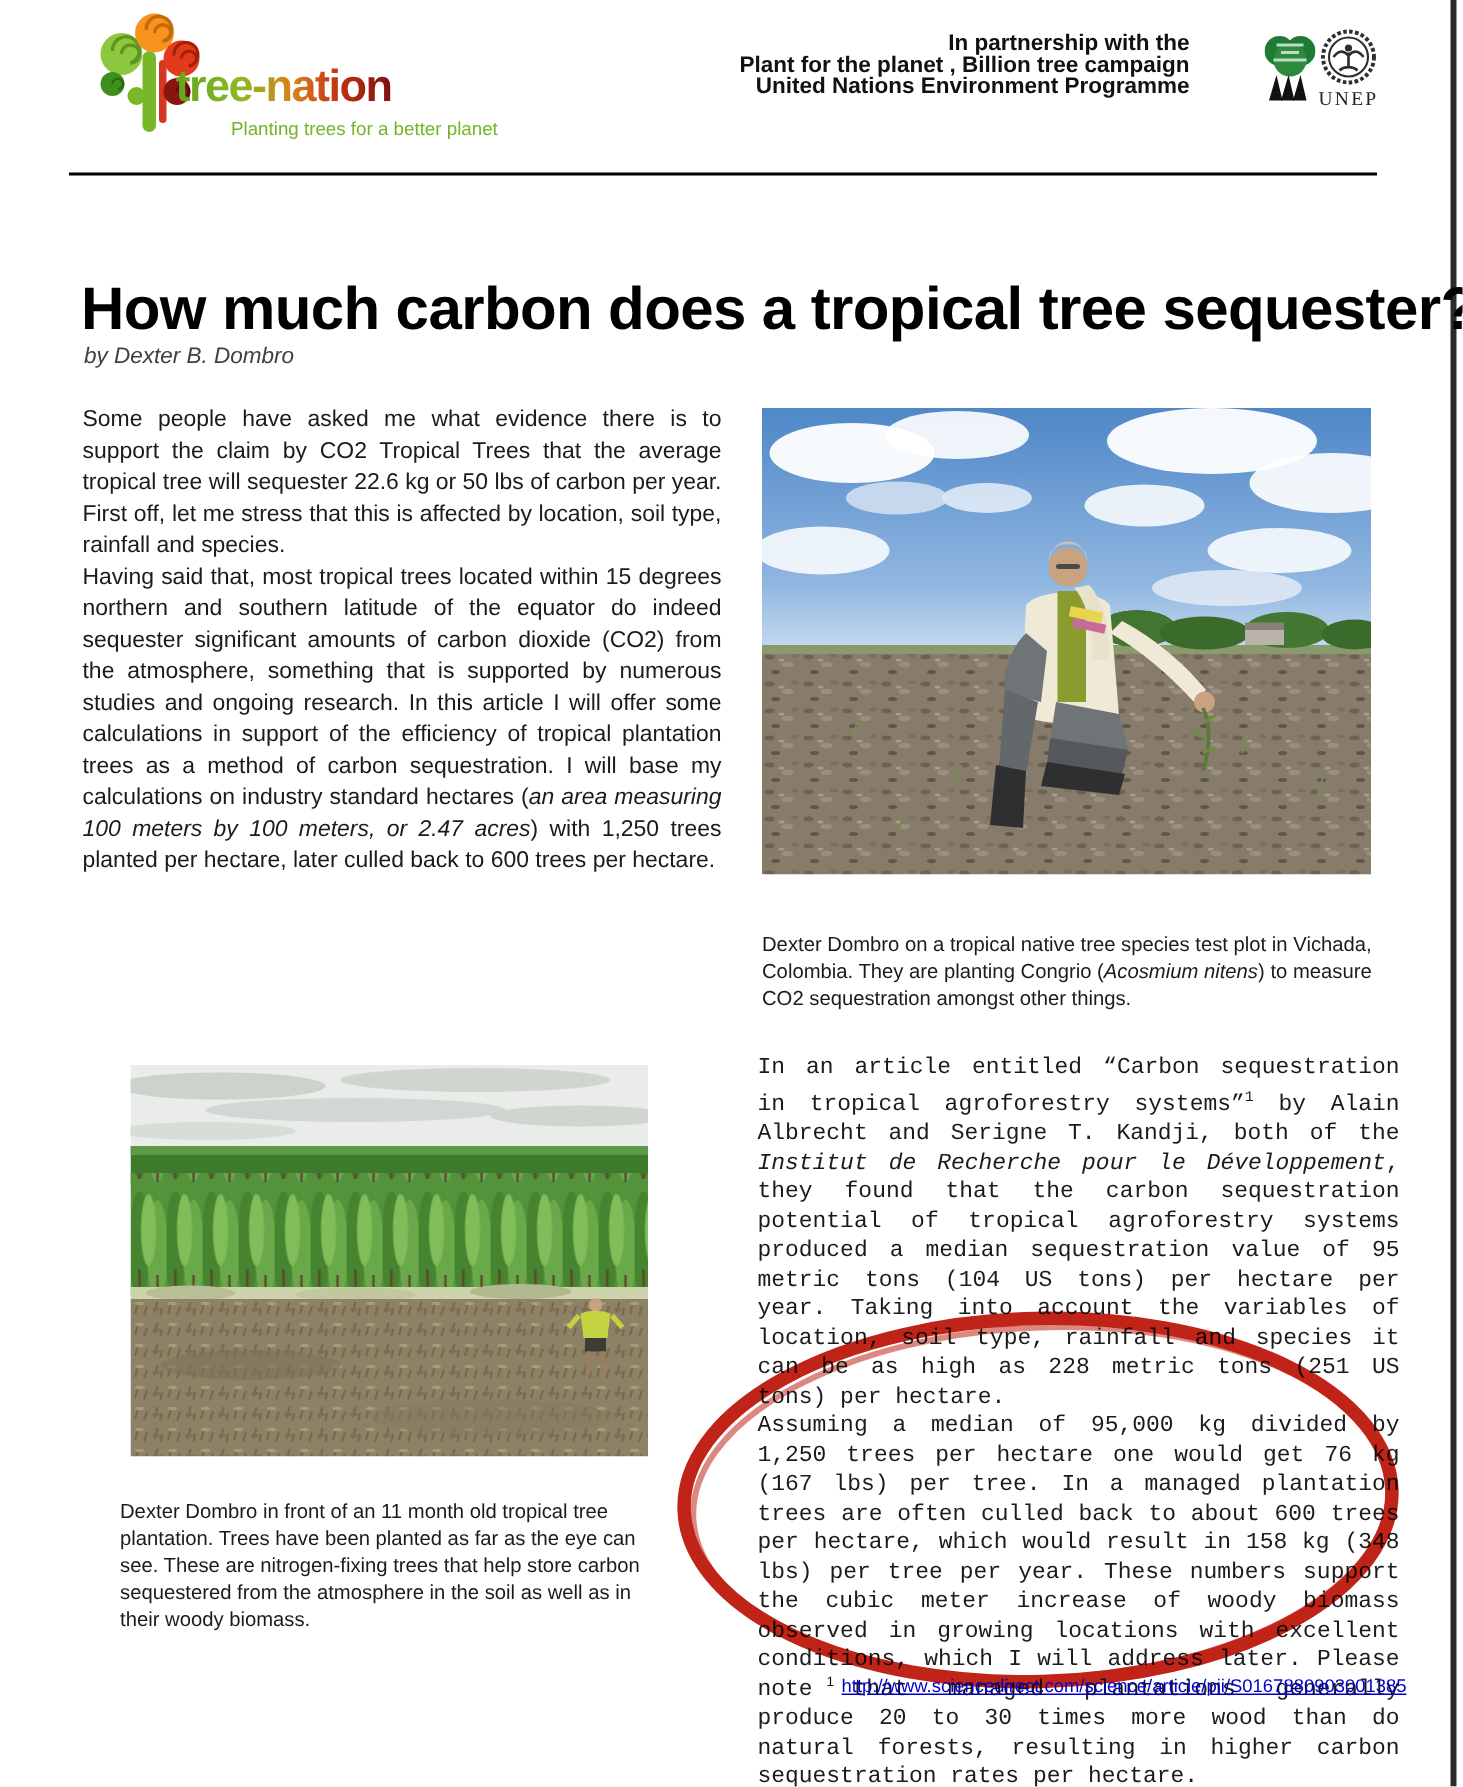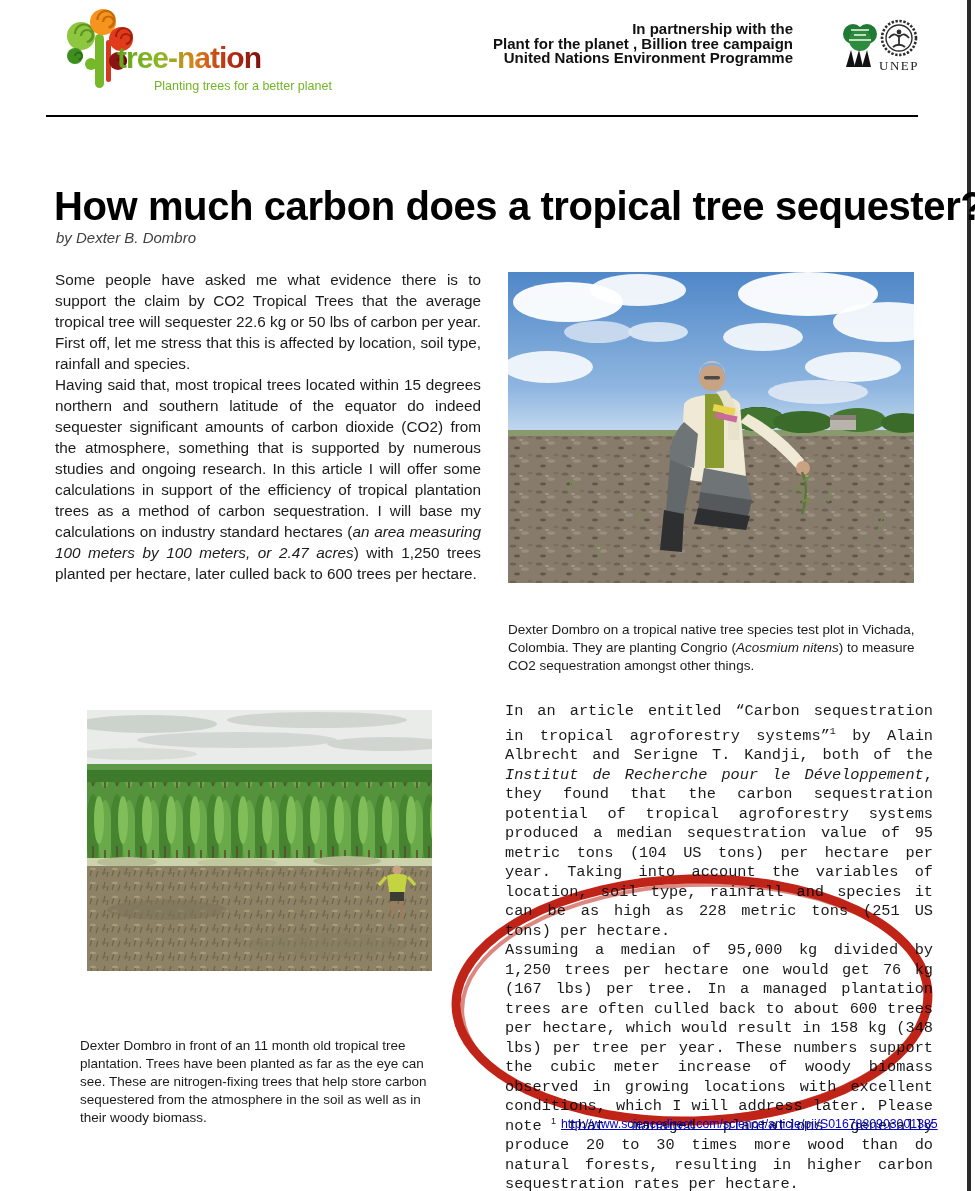--- a/index.html
+++ b/index.html
@@ -23,21 +23,21 @@
   .title{position:absolute;left:54px;top:184px;width:880px;font-size:40px;font-weight:bold;
       letter-spacing:-0.4px;color:#000;white-space:nowrap;}
   .byline{position:absolute;left:56px;top:229px;font-size:15px;font-style:italic;color:#404040;}
 
   
   .col-left{position:absolute;left:55px;top:269px;width:426px;font-size:15.3px;line-height:21px;text-align:justify;}
   .col-right{position:absolute;left:505px;top:702px;width:428px;font-size:15.3px;line-height:19.5px;text-align:justify;font-family:Liberation Mono, monospace;}
   .col-left p,.col-right p{margin:0;}
   .caption{font-size:13.5px;line-height:18px;color:#1b1b1b;}
   .caption1{position:absolute;left:508px;top:621px;width:416px;}
-  .caption2{position:absolute;left:80px;top:1037px;width:358px;}
+  .caption2{position:absolute;left:80px;top:999px;width:358px;}
 
   .photo{position:absolute;display:block;}
   .photo1{left:508px;top:272px;}
   .photo2{left:87px;top:710px;}
 
   .annotation{position:absolute;left:440px;top:855px;mix-blend-mode:multiply;pointer-events:none;}
 
   .footnote{position:absolute;left:507px;top:1117px;font-size:12.3px;margin-left:44px;}
   .footnote sup{font-size:9px;color:#111;vertical-align:top;position:relative;top:-1px;margin-right:5px;}
   .footnote a{color:#0000c8;text-decoration:underline;}

